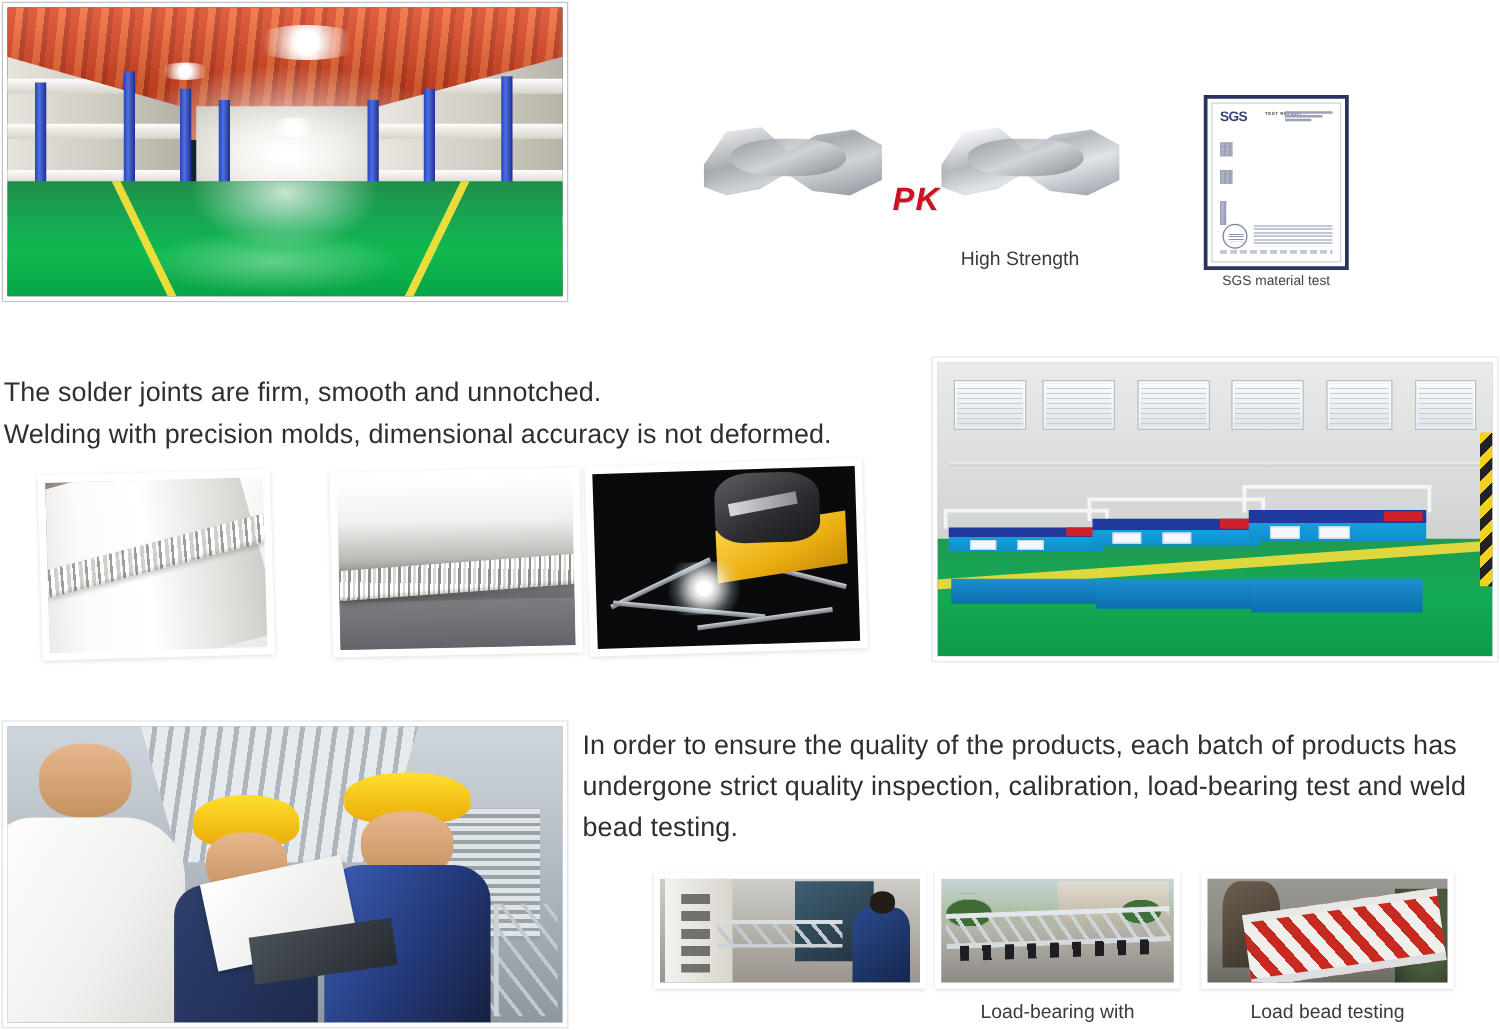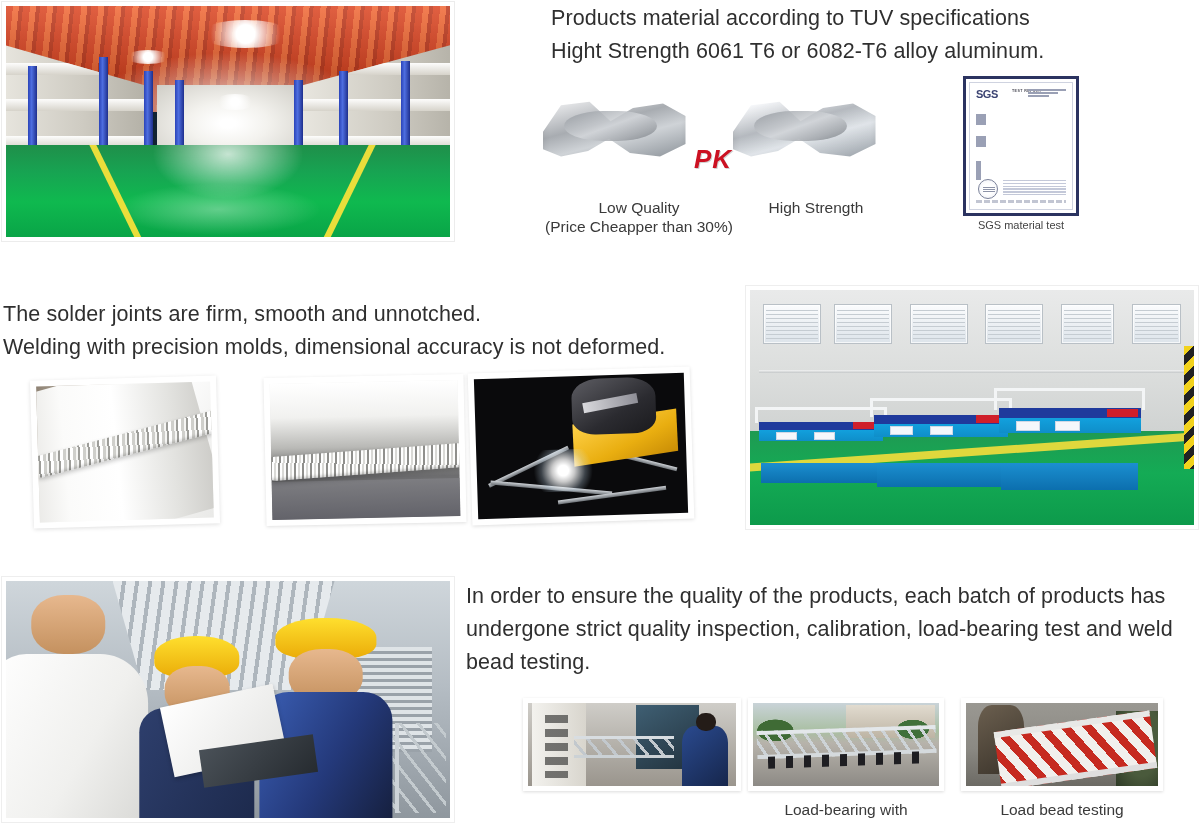--- a/index.html
+++ b/index.html
@@ -86,21 +86,21 @@
   #warehouse .col {
     position: absolute; width: 9px; background: linear-gradient(to right,#2a43b8,#4e6ee0 40%,#1e2f8d);
   }
   #warehouse .lights { position: absolute; inset: 0; }
   #warehouse .lights i {
     position: absolute; display: block; border-radius: 50%;
     background: radial-gradient(circle, #ffffff 20%, rgba(255,255,255,.55) 45%, rgba(255,255,255,0) 75%);
   }
 
   
-  #pk-block { position: absolute; left: 524px; top: 68px; width: 380px; height: 170px; }
+  #pk-block { position: absolute; left: 544px; top: 68px; width: 380px; height: 170px; }
   .sleeve { position: absolute; top: 18px; width: 150px; height: 88px; }
   .sleeve .body {
     position: absolute; inset: 0;
     background:
       linear-gradient(165deg, #ffffff 0%, #e7e8ea 18%, #a8acb1 42%, #cfd3d7 58%, #9aa0a6 80%, #e9ebee 100%);
     clip-path: polygon(2% 52%, 14% 22%, 33% 18%, 47% 40%, 62% 25%, 82% 20%, 97% 34%, 97% 66%, 80% 80%, 60% 76%, 46% 60%, 32% 74%, 14% 80%, 2% 72%);
     box-shadow: inset 0 -6px 10px rgba(0,0,0,.18);
   }
   .sleeve .hole {
     position: absolute; left: 16%; top: 28%; width: 62%; height: 34%;
@@ -391,36 +391,32 @@
     <div class="lane-l"></div>
     <div class="lane-r"></div>
 
     <div class="lights">
       <i style="left:44%; top:6%;  width:20%; height:12%;"></i>
       <i style="left:27%; top:19%; width:10%; height:6%;"></i>
       <i style="left:47%; top:38%; width:9%;  height:7%;"></i>
     </div>
   </div>
 
-  <div class="body-text" style="left:551px; top:2px; width:645px;">Products material according to TUV specifications
-Hight Strength 6061 T6 or 6082-T6 alloy aluminum.</div>
 
   <div id="pk-block">
     <div class="sleeve" id="sleeve-low">
       <div class="body"></div>
         <div class="hole"></div>
     </div>
     <div id="pk-logo">PK</div>
     <div class="sleeve" id="sleeve-high">
       <div class="body"></div>
         <div class="hole"></div>
     </div>
   </div>
-  <div class="caption" id="cap-low">Low Quality
-(Price Cheapper than 30%)</div>
   <div class="caption" id="cap-high">High Strength</div>
 
   <div id="sgs-wrap">
     <div id="sgs-doc">
       <div class="sheet">
         <div class="logo">SGS</div>
         <div class="hdr">TEST REPORT</div>
         <div class="meta">
           <span></span>
             <span></span>

